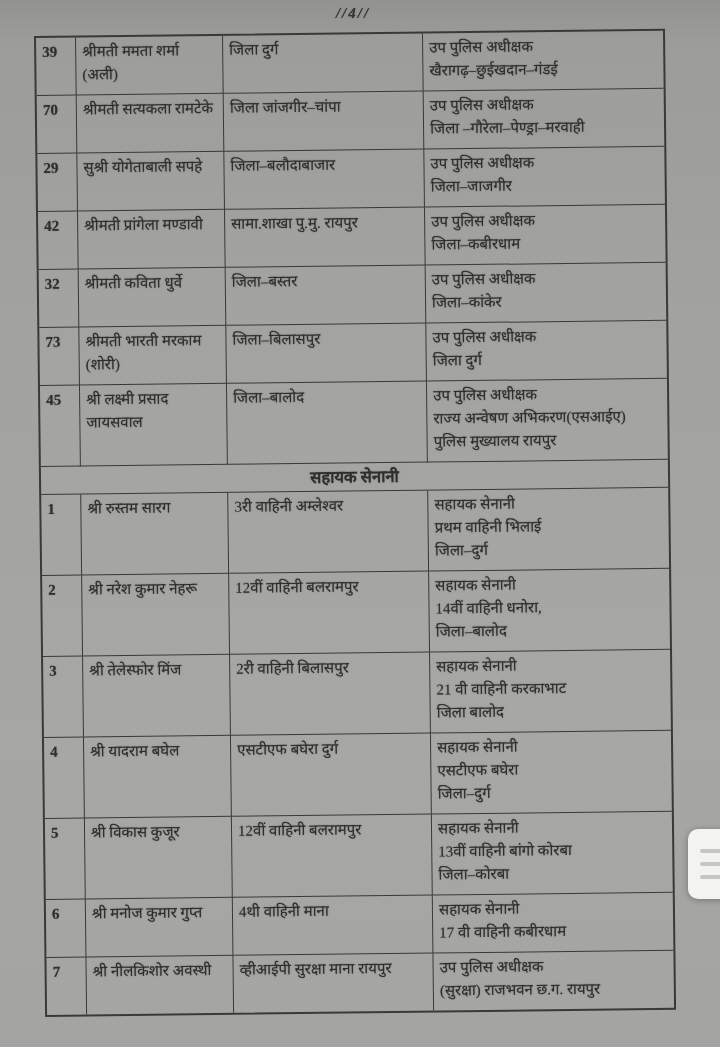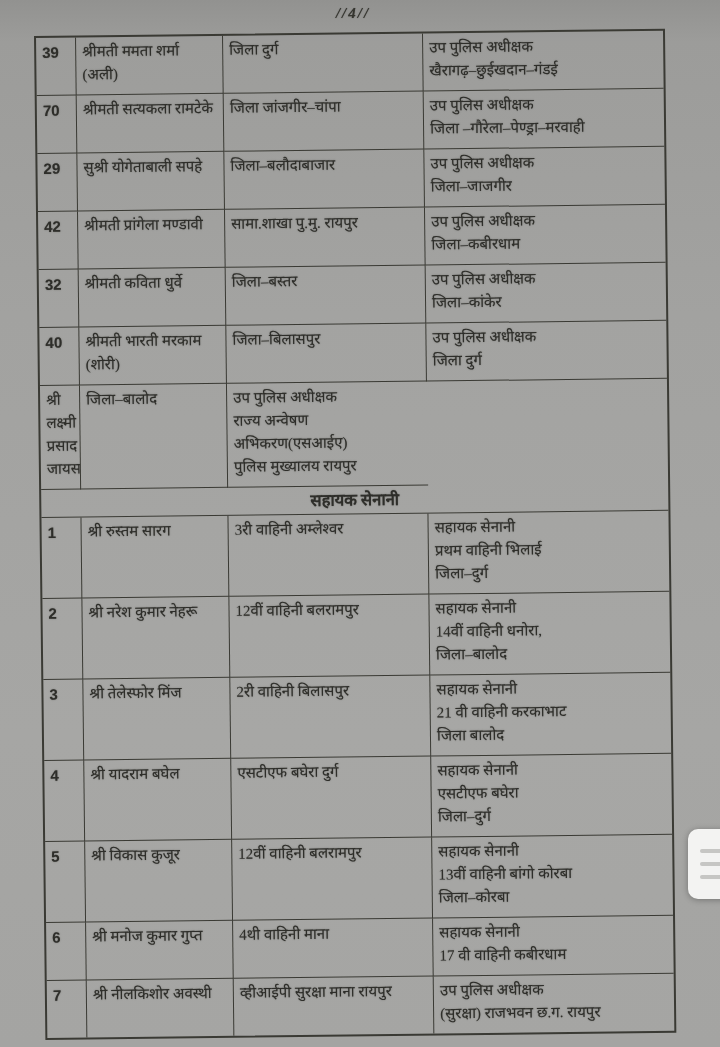--- a/index.html
+++ b/index.html
@@ -39,21 +39,21 @@
     font-size: 15px;
     line-height: 23px;
     color: #2e2e2a;
     text-shadow: 0 0 1.3px rgba(46,46,40,.55);
     overflow: hidden;
   }
   .t-row > div:last-child { border-right: none; }
   .table-wrap > :last-child > div,
   .table-wrap > .t-sec:last-child { border-bottom: none; }
 
-  .c-no { padding-left: 4px; font-weight: 600; font-size: 14.5px; font-family: Liberation Sans, sans-serif; }
+  .c-no { padding-left: 4px; font-weight: 600; font-size: 14.5px; font-family: Liberation Serif, serif; }
   .c-to { white-space: pre-line; }
 
   .t-sec {
     border-bottom: 1.6px solid #3a3a34;
     text-align: center;
     font-size: 16.5px;
     font-weight: 600;
     padding: 1px 0 3px 0;
     color: #2e2e2a;
     text-shadow: 0 0 1.3px rgba(46,46,40,.55);
@@ -118,27 +118,28 @@
 जिला–कबीरधाम</div>
       </div>
       <div class="t-row">
         <div class="c-no">32</div>
         <div class="c-name">श्रीमती कविता धुर्वे</div>
         <div class="c-from">जिला–बस्तर</div>
         <div class="c-to">उप पुलिस अधीक्षक
 जिला–कांकेर</div>
       </div>
       <div class="t-row">
-        <div class="c-no">40</div>
+        <div class="c-no">73</div>
         <div class="c-name">श्रीमती भारती मरकाम (शोरी)</div>
         <div class="c-from">जिला–बिलासपुर</div>
         <div class="c-to">उप पुलिस अधीक्षक
 जिला दुर्ग</div>
       </div>
       <div class="t-row">
+        <div class="c-no">45</div>
         <div class="c-name">श्री लक्ष्मी प्रसाद जायसवाल</div>
         <div class="c-from">जिला–बालोद</div>
         <div class="c-to">उप पुलिस अधीक्षक
 राज्य अन्वेषण अभिकरण(एसआईए)
 पुलिस मुख्यालय रायपुर</div>
       </div>
       <div class="t-sec">सहायक सेनानी</div>
       <div class="t-row">
         <div class="c-no">1</div>
         <div class="c-name">श्री रुस्तम सारग</div>

